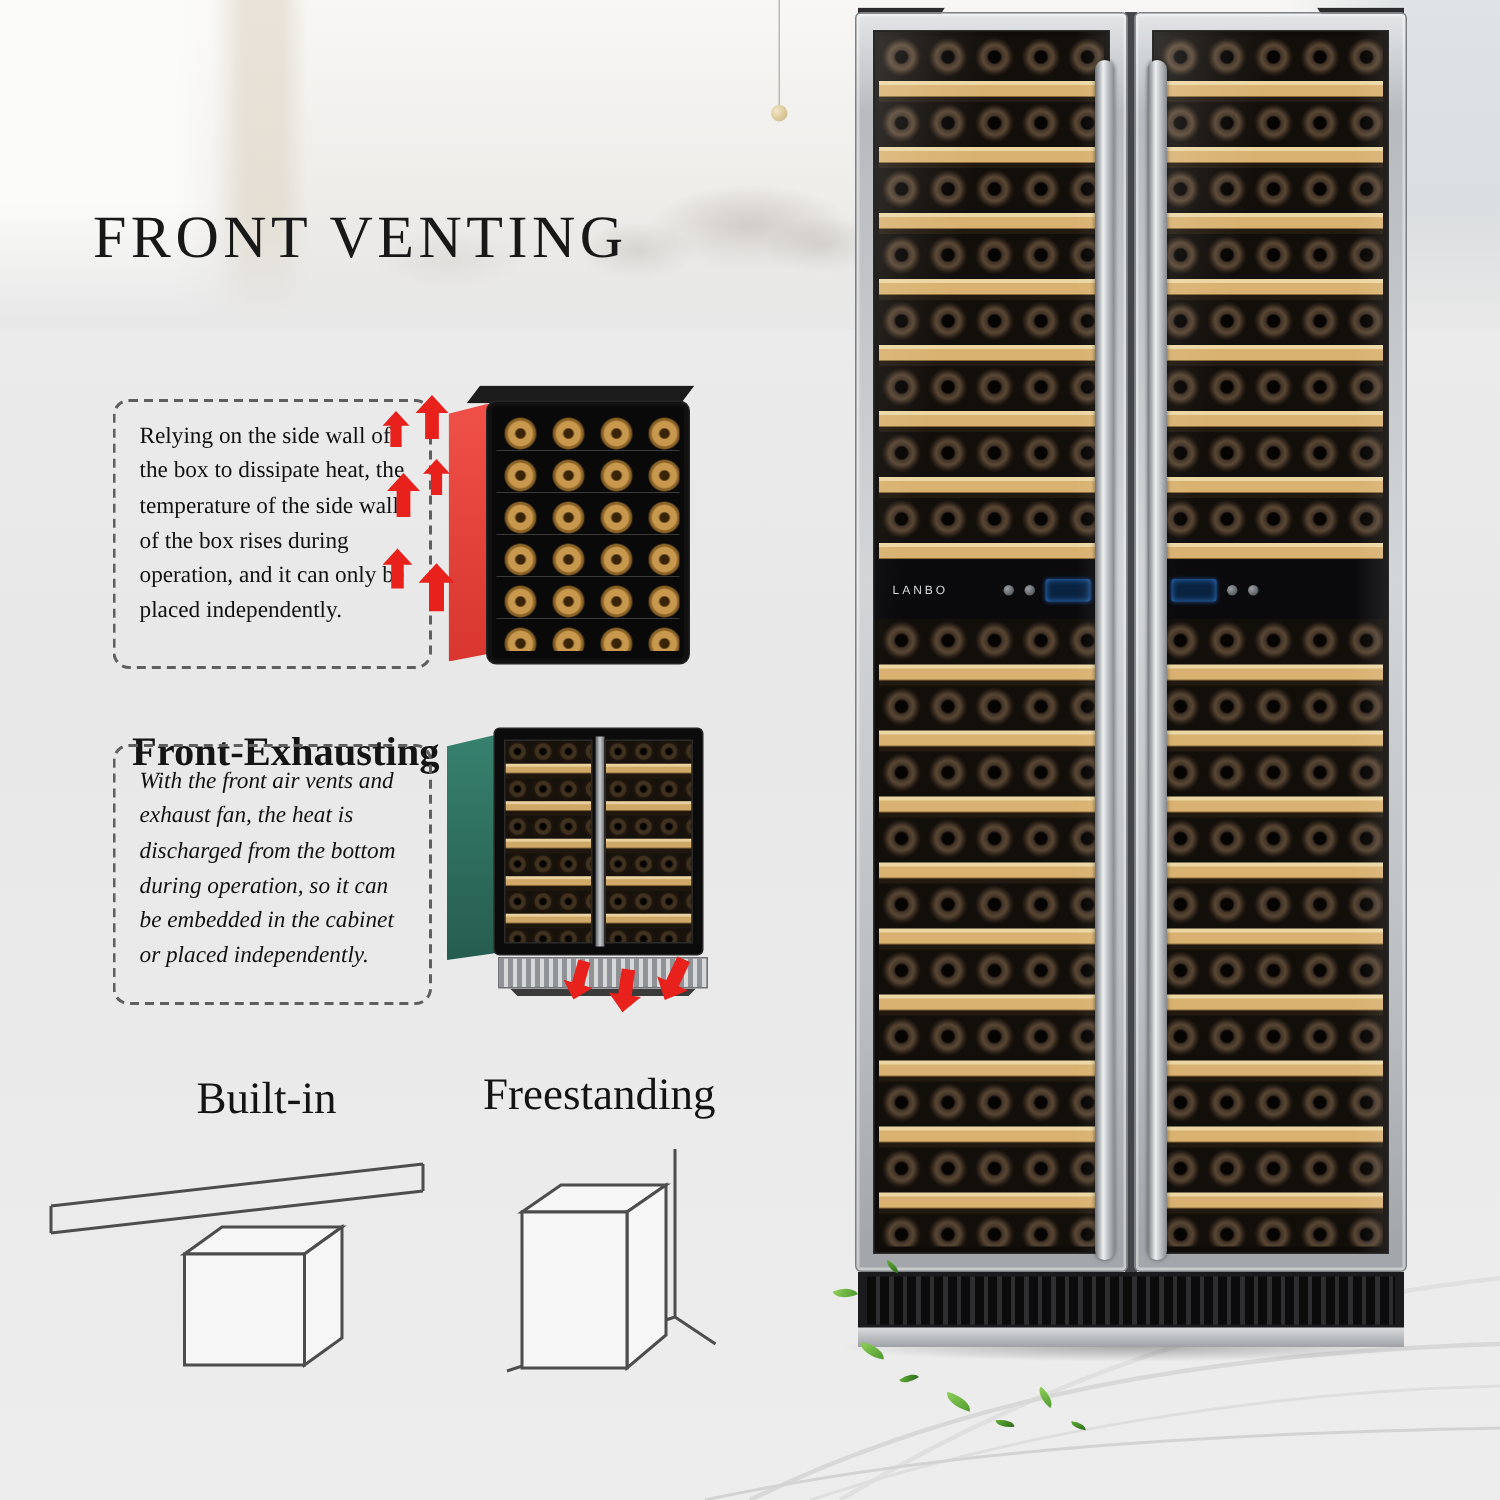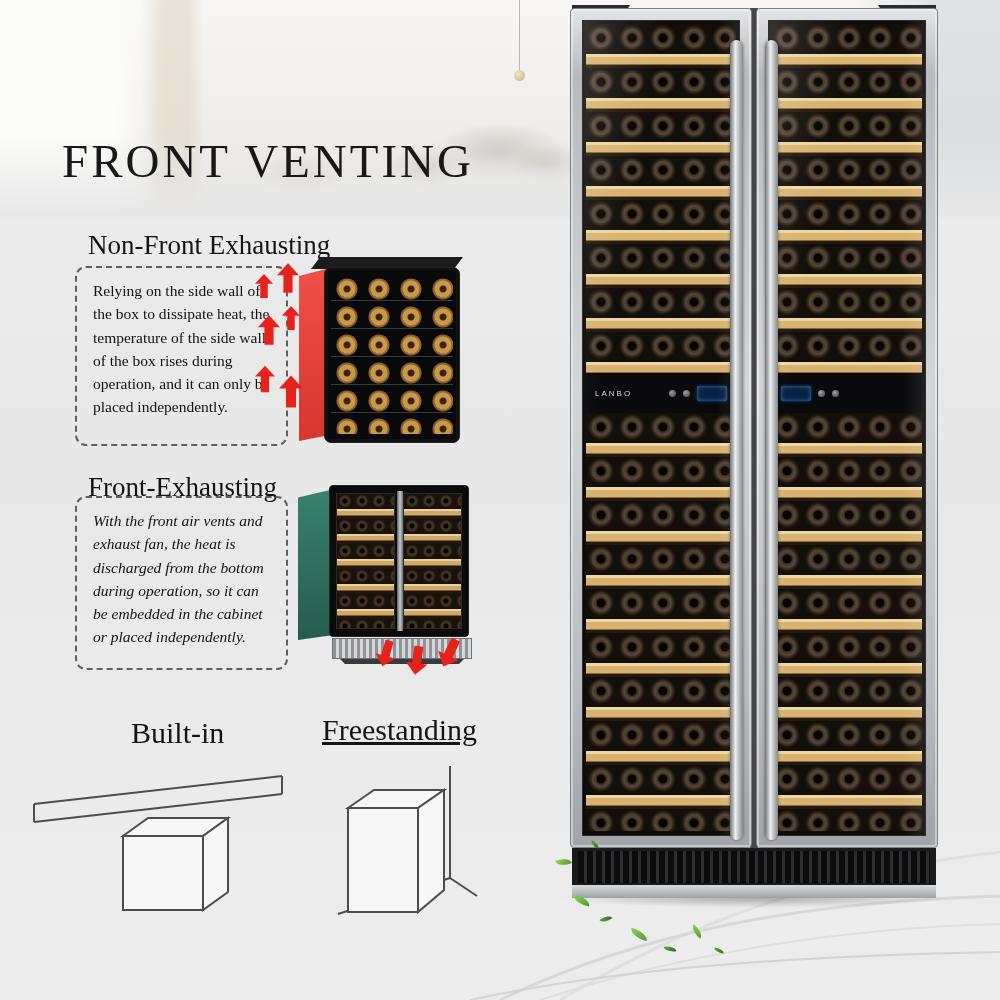--- a/index.html
+++ b/index.html
@@ -23,28 +23,28 @@
     background:linear-gradient(180deg,rgba(232,232,232,0),#e8e8e8 92%);}
   .pendant{position:absolute;left:519px;top:0;width:1px;height:72px;background:rgba(120,110,100,.45);}
   .pendant::after{content:"";position:absolute;left:-5px;top:70px;width:11px;height:11px;border-radius:50%;
     background:radial-gradient(circle at 35% 35%,#f2e6c6,#c8b077);}
 
   
   .swoosh{position:absolute;left:0;top:0;width:1000px;height:1000px;}
   .swoosh path{fill:none;}
 
   
-  .title{position:absolute;left:62px;top:134px;font-size:47px;letter-spacing:3px;color:#181818;}
+  .title{position:absolute;left:62px;top:134px;font-size:40px;letter-spacing:3px;color:#181818;}
   .sec-heading{position:absolute;left:88px;font-size:27px;color:#141414;}
-  .h-non{top:230px;} .h-front{top:472px;}
+  .h-non{top:230px;} .h-front{top:486px;font-weight:bold;}
   .info-box{position:absolute;left:75px;width:213px;border:2px dashed #5f5f5f;border-radius:11px;
     padding:11px 12px 10px 16px;font-size:15.5px;line-height:1.5;color:#111;}
   .box1{top:266px;height:180px;} .box2{top:496px;height:174px;font-style:italic;}
   .place-label{position:absolute;font-size:30px;color:#141414;}
-  .lbl-built{left:131px;top:716px;} .lbl-free{left:322px;top:713px;text-decoration:underline;}
+  .lbl-built{left:131px;top:716px;} .lbl-free{left:322px;top:713px;}
 
   
   .cooler1{position:absolute;left:253px;top:253px;width:212px;height:200px;}
   .c1-top{position:absolute;left:58px;top:4px;width:152px;height:12px;background:#1c1c1c;
     clip-path:polygon(6% 0,100% 0,94% 100%,0 100%);}
   .c1-side{position:absolute;left:46px;top:16px;width:27px;height:172px;
     background:linear-gradient(180deg,#ef5048,#d8362e);
     clip-path:polygon(0 4%,100% 0,100% 97%,0 100%);}
   .c1-front{position:absolute;left:71px;top:14px;width:136px;height:176px;background:#090909;
     border:1px solid #242424;border-radius:7px;box-shadow:inset 0 0 0 3px #111;}
@@ -138,21 +138,20 @@
 
   <svg class="swoosh" viewBox="0 0 1000 1000">
     <path d="M560 1000 C 700 915, 850 868, 1002 852" stroke="#e0e0e0" stroke-width="3"></path>
     <path d="M500 1000 C 640 932, 800 902, 1002 896" stroke="#d8d8d8" stroke-width="3"></path>
     <path d="M540 1000 C 680 954, 840 928, 1002 924" stroke="#dedede" stroke-width="2"></path>
     <path d="M470 1000 C 620 968, 790 956, 1002 952" stroke="#d3d3d3" stroke-width="2"></path>
   </svg>
 
   <div class="title">FRONT VENTING</div>
 
-  <div class="sec-heading h-non">Non-Front Exhausting</div>
   <div class="info-box box1">
     <span>Relying on the side wall of the box to dissipate heat, the temperature of the side wall of the box rises during operation, and it can only be placed independently.</span>
   </div>
 
   <div class="cooler1">
     <div class="c1-top"></div>
     <div class="c1-side"></div>
     <div class="c1-front"></div>
     <svg class="arrow-up" style="left:2px;top:20px;width:18px;height:26px" viewBox="0 0 24 32">
         <path d="M12 0 L24 13 L17 13 L17 32 L7 32 L7 13 L0 13 Z"></path>

